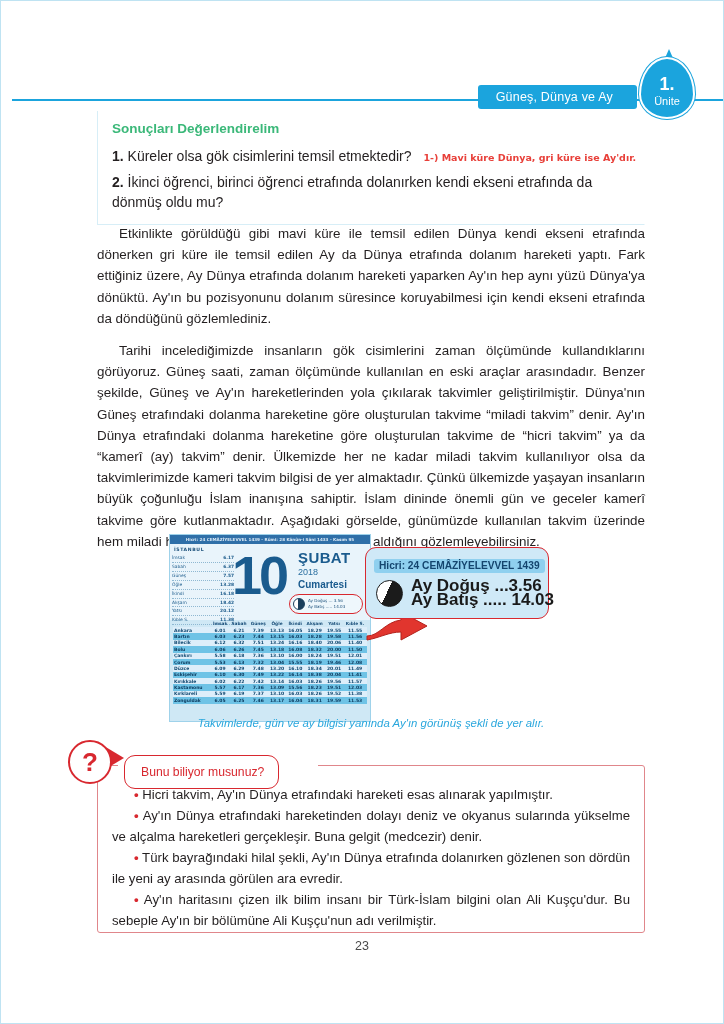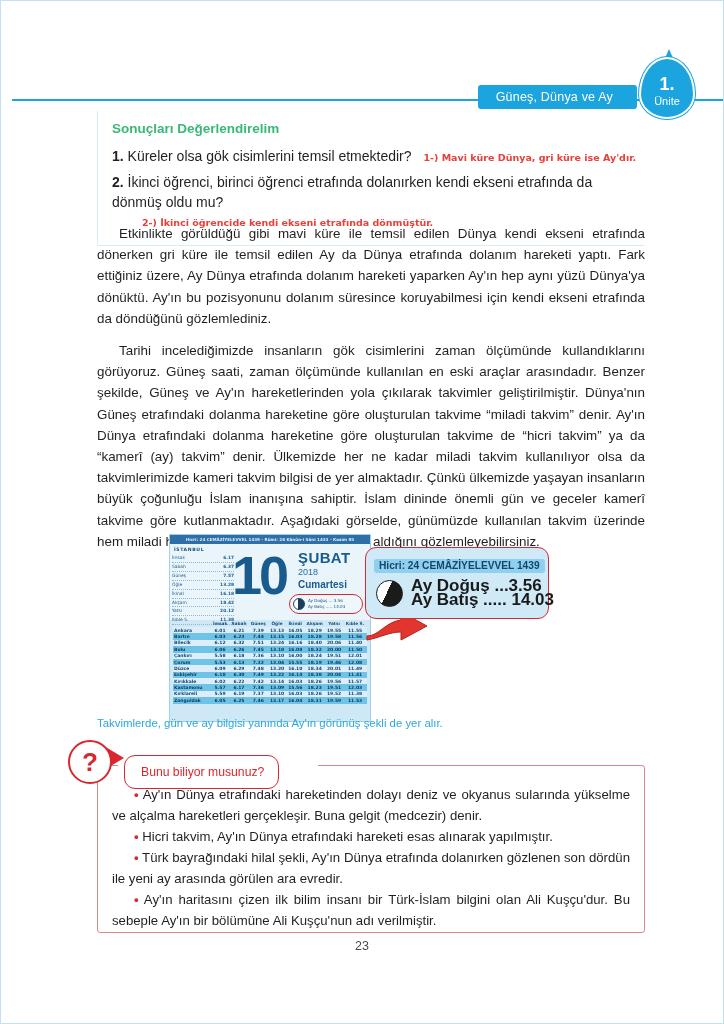--- a/index.html
+++ b/index.html
@@ -195,22 +195,22 @@
     background:linear-gradient(115deg,#ffffff 0 42%,#1b1b1b 42% 100%);
   }
   .callout-lines div{
     font-size:17px;font-weight:700;line-height:14px;color:#1a1a1a;
     white-space:nowrap;
   }
 
   
   .fig-caption{
     position:absolute;left:96px;top:716px;width:548px;
-    color:#2aa7dd;
-    font-size:11.4px;
+    text-align:center;color:#2aa7dd;
+    font-size:11.4px;font-style:italic;
   }
 
   
   .dyk{
     position:absolute;left:96px;top:764px;width:548px;height:168px;
     border:1.4px solid #e0868b;border-radius:3px;
     box-sizing:border-box;
     background:#fff;
   }
   .dyk-header-mask{
@@ -271,21 +271,20 @@
 
     <div class="q">
       <b>1.</b>
       <span>Küreler olsa gök cisimlerini temsil etmektedir?</span>
       <span class="ans ans-inline">1-) Mavi küre Dünya, gri küre ise Ay'dır.</span>
     </div>
 
     <div class="q">
       <b>2.</b>
       <span>İkinci öğrenci, birinci öğrenci etrafında dolanırken kendi ekseni etrafında da dönmüş oldu mu?</span>
-      <span class="ans ans-block">2-) İkinci öğrencide kendi ekseni etrafında dönmüştür.</span>
     </div>
   </div>
 
   <div class="body-text">
     <p>Etkinlikte görüldüğü gibi mavi küre ile temsil edilen Dünya kendi ekseni etrafında dönerken gri küre ile temsil edilen Ay da Dünya etrafında dolanım hareketi yaptı. Fark ettiğiniz üzere, Ay Dünya etrafında dolanım hareketi yaparken Ay'ın hep aynı yüzü Dünya'ya dönüktü. Ay'ın bu pozisyonunu dolanım süresince koruyabilmesi için kendi ekseni etrafında da döndüğünü gözlemlediniz.</p>
     <p>Tarihi incelediğimizde insanların gök cisimlerini zaman ölçümünde kullandıklarını görüyoruz. Güneş saati, zaman ölçümünde kullanılan en eski araçlar arasındadır. Benzer şekilde, Güneş ve Ay'ın hareketlerinden yola çıkılarak takvimler geliştirilmiştir. Dünya'nın Güneş etrafındaki dolanma hareketine göre oluşturulan takvime “miladi takvim” denir. Ay'ın Dünya etrafındaki dolanma hareketine göre oluşturulan takvime de “hicri takvim” ya da “kamerî (ay) takvim” denir. Ülkemizde her ne kadar miladi takvim kullanılıyor olsa da takvimlerimizde kameri takvim bilgisi de yer almaktadır. Çünkü ülkemizde yaşayan insanların büyük çoğunluğu İslam inanışına sahiptir. İslam dininde önemli gün ve geceler kamerî takvime göre kutlanmaktadır. Aşağıdaki görselde, günümüzde kullanılan takvim üzerinde hem miladi hem de hicri (kamerî) tarihlerin yer aldığını gözlemleyebilirsiniz.</p>
   </div>
 
   <div class="figure">
 
@@ -517,21 +516,21 @@
 
   <div class="dyk">
     <div class="dyk-header-mask"></div>
     <div class="dyk-flag"></div>
     <div class="dyk-tab">
       <span>Bunu biliyor musunuz?</span>
     </div>
     <div class="dyk-qmark">?</div>
 
     <div class="dyk-body">
+      <p><span class="dot">•</span> <span>Hicri takvim, Ay'ın Dünya etrafındaki hareketi esas alınarak yapılmıştır.</span></p>
       <p><span class="dot">•</span> <span>Ay'ın Dünya etrafındaki hareketinden dolayı deniz ve okyanus sularında yükselme ve alçalma hareketleri gerçekleşir. Buna gelgit (medcezir) denir.</span></p>
-      <p><span class="dot">•</span> <span>Hicri takvim, Ay'ın Dünya etrafındaki hareketi esas alınarak yapılmıştır.</span></p>
       <p><span class="dot">•</span> <span>Türk bayrağındaki hilal şekli, Ay'ın Dünya etrafında dolanırken gözlenen son dördün ile yeni ay arasında görülen ara evredir.</span></p>
       <p><span class="dot">•</span> <span>Ay'ın haritasını çizen ilk bilim insanı bir Türk-İslam bilgini olan Ali Kuşçu'dur. Bu sebeple Ay'ın bir bölümüne Ali Kuşçu'nun adı verilmiştir.</span></p>
     </div>
   </div>
 
   <div class="page-num">23</div>
 </div>
 
 </body></html>

